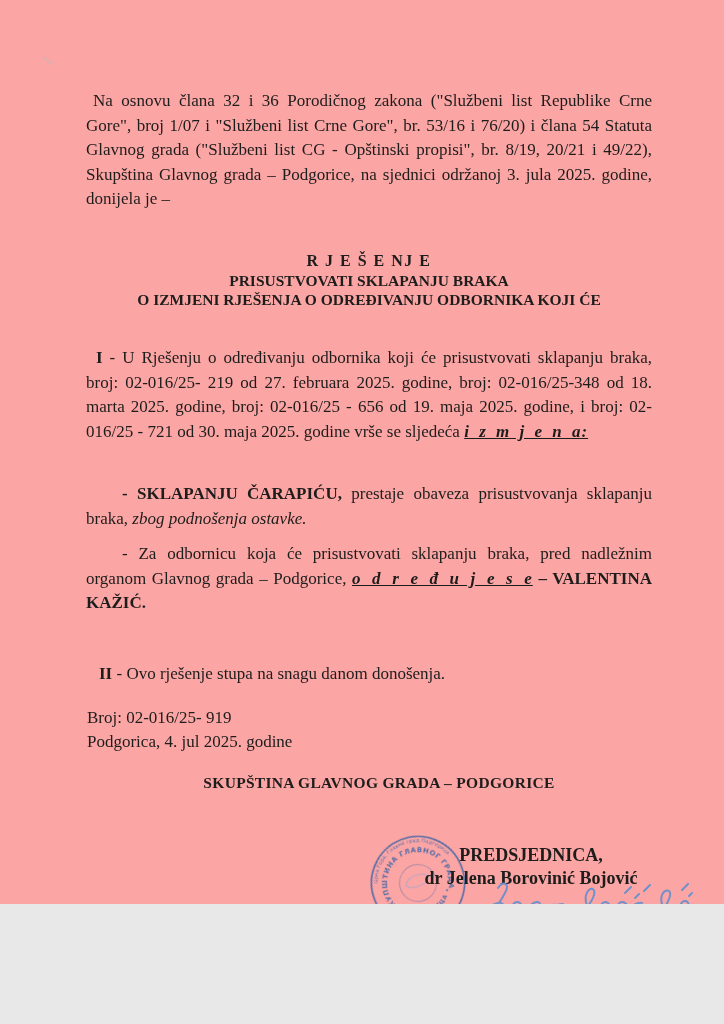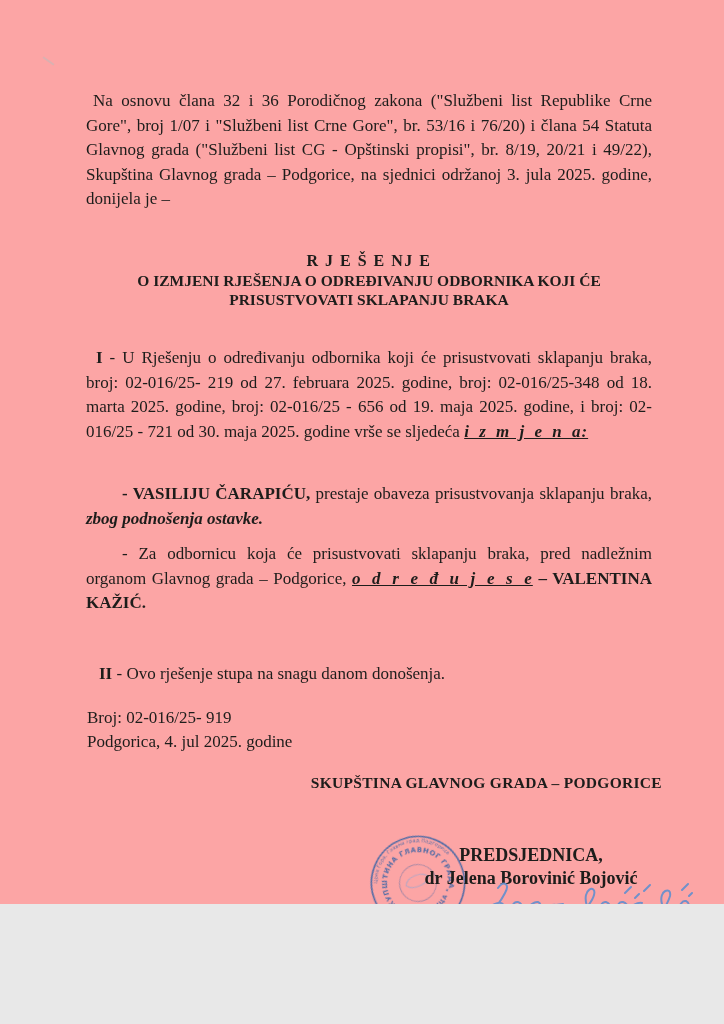--- a/index.html
+++ b/index.html
@@ -8,28 +8,28 @@
     font-family:"Liberation Serif", serif;color:#1d1d1b;overflow:hidden;
   }
   .para{position:absolute;left:86px;width:566px;margin:0;text-align:justify;
         font-size:17px;line-height:24.5px;}
   .intro{top:89px;text-indent:7px;}
   .sec1{top:346px;text-indent:10px;}
   .vas{top:482px;text-indent:36px;}
   .val{top:542px;text-indent:36px;}
   .sec2{top:662px;text-indent:13px;}
   b{font-weight:bold;}
-  .bi{font-weight:bold;font-style:italic;}
+  .bi{font-weight:normal;font-style:italic;}
   .sp-em{font-weight:bold;font-style:italic;word-spacing:4px;letter-spacing:1px;text-decoration:underline;}
   .title{position:absolute;left:86px;top:251px;width:566px;text-align:center;
          font-weight:bold;font-size:15.5px;line-height:19.5px;}
   .t1{font-size:16px;letter-spacing:1.5px;}
   .footer-block{position:absolute;left:87px;top:706px;width:566px;
                 font-size:17px;line-height:23.5px;}
-  .assembly{position:absolute;left:96px;top:774px;width:566px;text-align:right;
+  .assembly{position:absolute;left:96px;top:774px;width:566px;text-align:center;
             font-weight:bold;font-size:15.5px;letter-spacing:0.3px;}
   .sign-block{position:absolute;left:388px;top:844px;width:286px;text-align:center;
               font-weight:bold;font-size:18px;line-height:23px;z-index:3;}
   .stamp{position:absolute;left:368px;top:833px;z-index:2;
          transform:rotate(-22deg);opacity:0.9;filter:blur(0.35px);}
   .stamp circle{fill:none;}
   .ring-outer{stroke-width:1.6;}
   .ring-inner{stroke-width:0.9;opacity:0.55;}
   .t-tiny{font-family:"DejaVu Sans",sans-serif;font-size:4.9px;letter-spacing:0.2px;}
   .t-main{font-family:"DejaVu Sans",sans-serif;font-size:6.8px;font-weight:bold;letter-spacing:0.6px;}
@@ -44,27 +44,27 @@
 <body>
 
 <div class="page">
 
   <div class="artifact"></div>
 
   <p class="para intro">Na osnovu člana 32 i 36 Porodičnog zakona ("Službeni list Republike Crne Gore", broj 1/07 i "Službeni list Crne Gore", br. 53/16 i 76/20) i člana 54 Statuta Glavnog grada ("Službeni list CG - Opštinski propisi", br. 8/19, 20/21 i 49/22), Skupština Glavnog grada – Podgorice, na sjednici održanoj 3. jula 2025. godine, donijela je –</p>
 
   <div class="title">
     <div class="t1">R J E Š E NJ E</div>
+    <div>PRISUSTVOVATI SKLAPANJU BRAKA</div>
     <div>O IZMJENI RJEŠENJA O ODREĐIVANJU ODBORNIKA KOJI ĆE</div>
-    <div>PRISUSTVOVATI SKLAPANJU BRAKA</div>
   </div>
 
   <p class="para sec1"><b>I</b><span> - U Rješenju o određivanju odbornika koji će prisustvovati sklapanju braka, broj: 02-016/25- 219 od 27. februara 2025. godine, broj: 02-016/25-348 od 18. marta 2025. godine, broj: 02-016/25 - 656 od 19. maja 2025. godine, i broj: 02-016/25 - 721 od 30. maja 2025. godine vrše se sljedeća </span><span class="sp-em">i z m j e n a:</span></p>
 
-  <p class="para vas"><b>- </b><b>VASILIJU ČARAPIĆU,</b><span> prestaje obaveza prisustvovanja sklapanju braka, </span><span class="bi">zbog podnošenja ostavke.</span></p>
+  <p class="para vas"><b>- </b><b>SKLAPANJU ČARAPIĆU,</b><span> prestaje obaveza prisustvovanja sklapanju braka, </span><span class="bi">zbog podnošenja ostavke.</span></p>
 
   <p class="para val"><span>- </span><span>Za odbornicu koja će prisustvovati sklapanju braka, pred nadležnim organom Glavnog grada – Podgorice, </span><span class="sp-em">o d r e đ u j e s e</span><b> – VALENTINA KAŽIĆ.</b></p>
 
   <p class="para sec2"><b>II</b><span> - Ovo rješenje stupa na snagu danom donošenja.</span></p>
 
   <div class="footer-block">
     <div>Broj: 02-016/25- 919</div>
     <div>Podgorica, 4. jul 2025. godine</div>
   </div>
 

